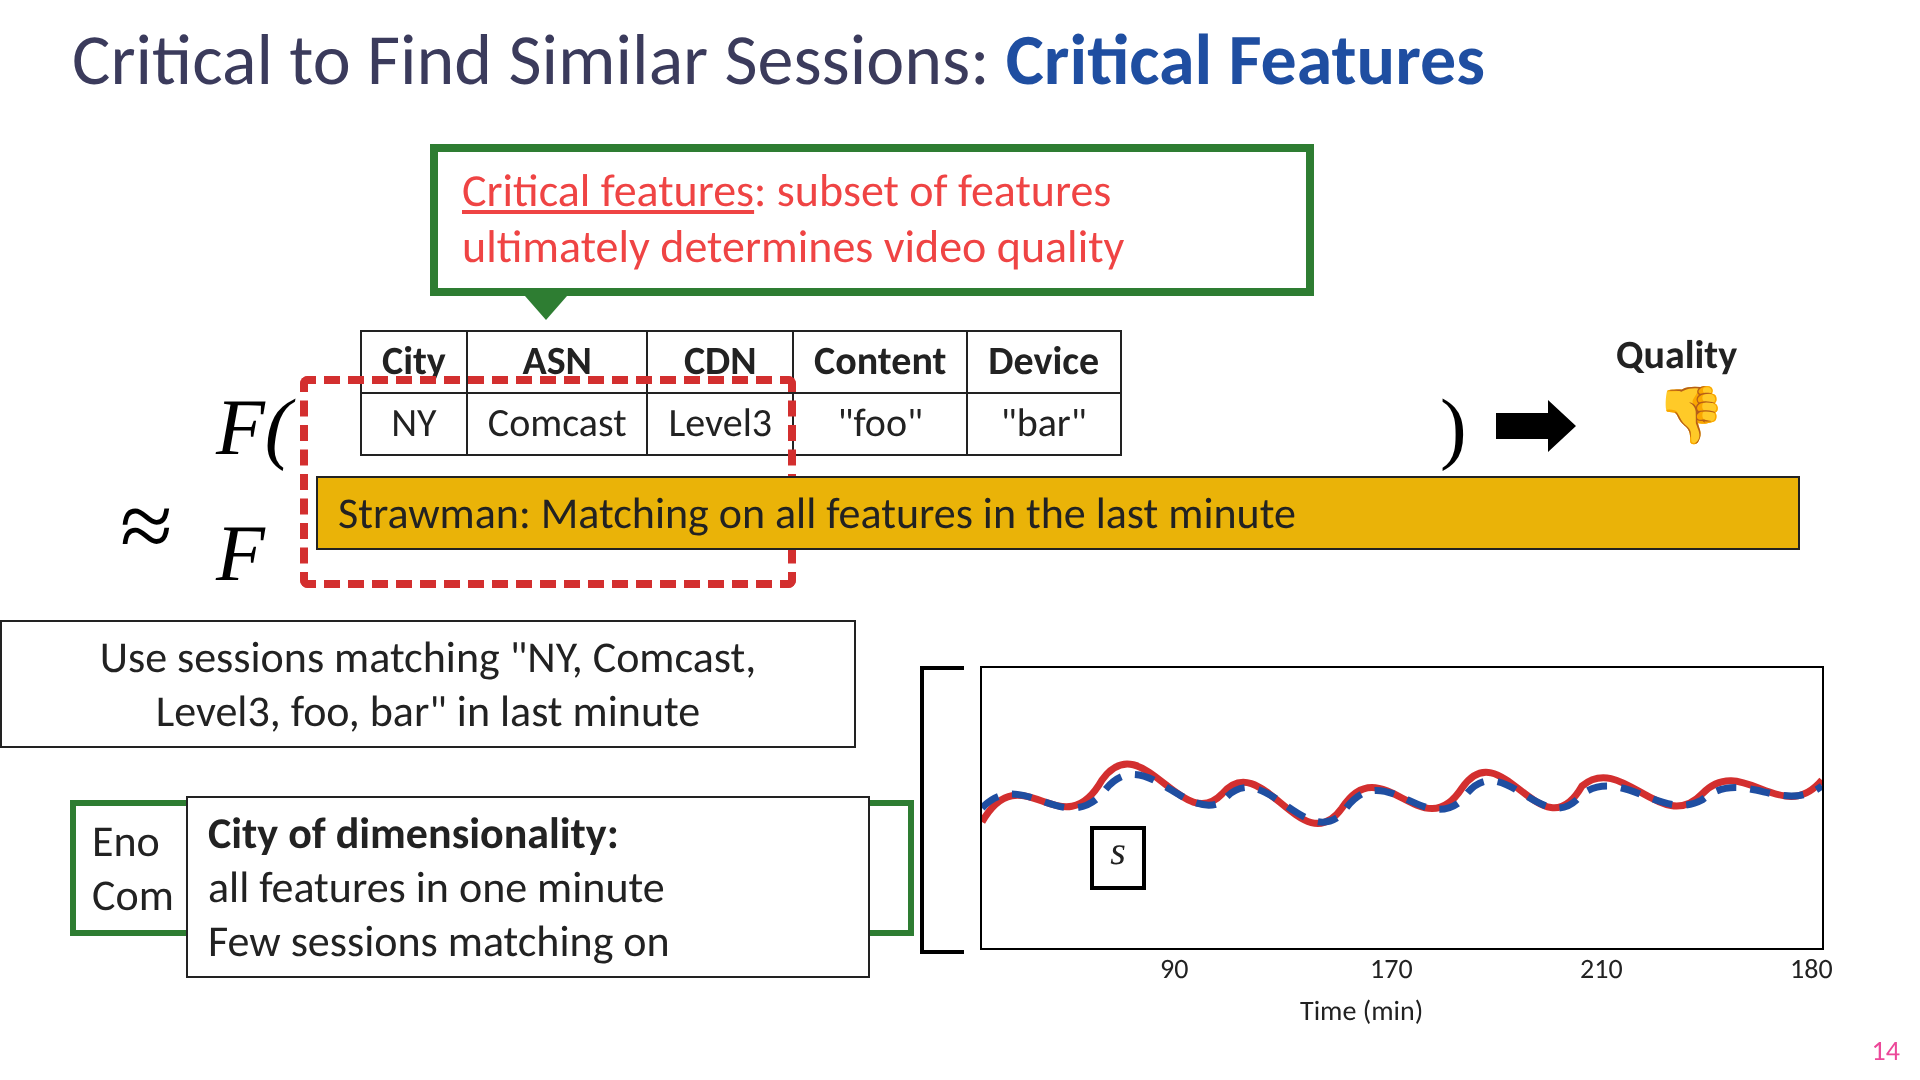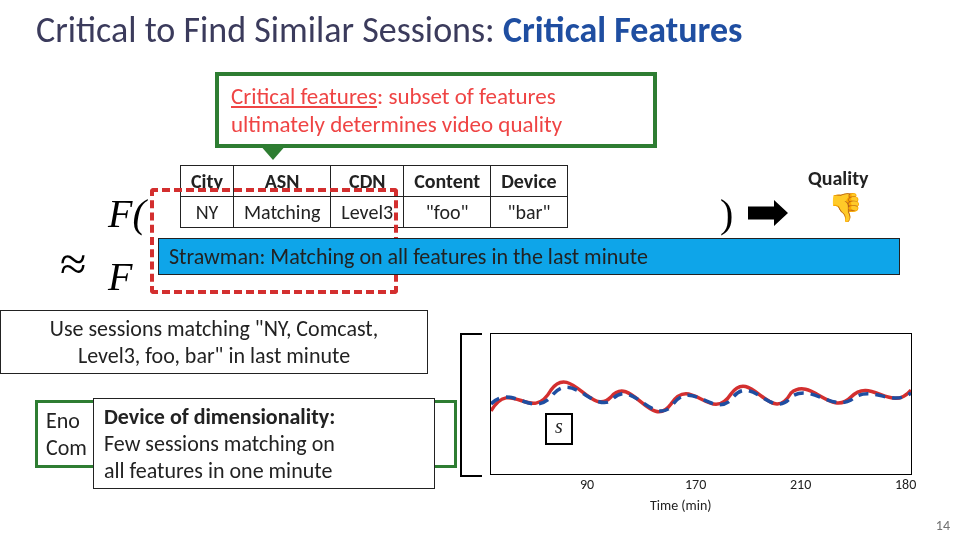--- a/index.html
+++ b/index.html
@@ -125,21 +125,21 @@
     height: 98px;
     border: 4px dashed #d32f2f;
     border-radius: 4px;
     z-index: 2;
   }
   .strawman {
     position: absolute;
     top: 238px;
     left: 158px;
     width: 720px;
-    background: #0ea5e9;
+    background: #eab308;
     border: 1px solid #222;
     padding: 4px 10px;
     font-size: 22px;
     z-index: 6;
   }
   .use-sessions {
     position: absolute;
     top: 310px;
     left: 0;
     width: 410px;
@@ -239,21 +239,21 @@
   .tick {
     position: absolute;
     bottom: 25px;
     font-size: 14px;
   }
   .pagenum {
     position: absolute;
     bottom: 6px;
     right: 10px;
     font-size: 14px;
-    color: #737373;
+    color: #ec4899;
   }
   .wave-red {
     position: absolute;
     top: 0; left: 0;
     width: 100%; height: 100%;
   }
 </style>
 </head>
 <body>
 
@@ -269,21 +269,21 @@
   <tbody>
       <tr>
     <th>City</th>
     <th>ASN</th>
     <th>CDN</th>
     <th>Content</th>
     <th>Device</th>
   </tr>
   <tr>
     <td>NY</td>
-    <td>Matching</td>
+    <td>Comcast</td>
     <td>Level3</td>
     <td>"foo"</td>
     <td>"bar"</td>
   </tr>
 </tbody>
   </table>
 
 <div class="equation">F(</div>
 <div class="closeparen">)</div>
 <div class="approx">≈</div>
@@ -300,23 +300,23 @@
   <div>Use sessions matching "NY, Comcast,</div>
   <div>Level3, foo, bar" in last minute</div>
 </div>
 
 <div class="enough-box">
   <div>Eno</div>
   <div>Com</div>
 </div>
 
 <div class="curse-box">
-  <div style="font-weight:600">Device of dimensionality:</div>
+  <div style="font-weight:600">City of dimensionality:</div>
+  <div>all features in one minute</div>
   <div>Few sessions matching on</div>
-  <div>all features in one minute</div>
 </div>
 
 <div class="chart-area">
   <div class="y-axis-bracket"></div>
   <div class="chart-plot">
     <svg class="wave-red" viewBox="0 0 420 140" preserveAspectRatio="none">
       <path d="M0,77 C20,42 40,91 60,56 C80,28 100,84 120,63 C140,39 160,98 180,70 C200,39 220,91 240,60 C260,31 280,94 300,59 C320,42 340,84 360,63 C380,42 400,80 420,56" stroke="#d32f2f" stroke-width="3.5" fill="none"></path>
       <path d="M0,70 C20,49 40,84 60,63 C80,35 100,77 120,67 C140,42 160,91 180,73 C200,42 220,84 240,66 C260,36 280,88 300,63 C320,49 340,77 360,66 C380,49 400,74 420,59" stroke="#1f4ea1" stroke-width="3.5" fill="none" stroke-dasharray="10 7"></path>
     </svg>
   </div>

